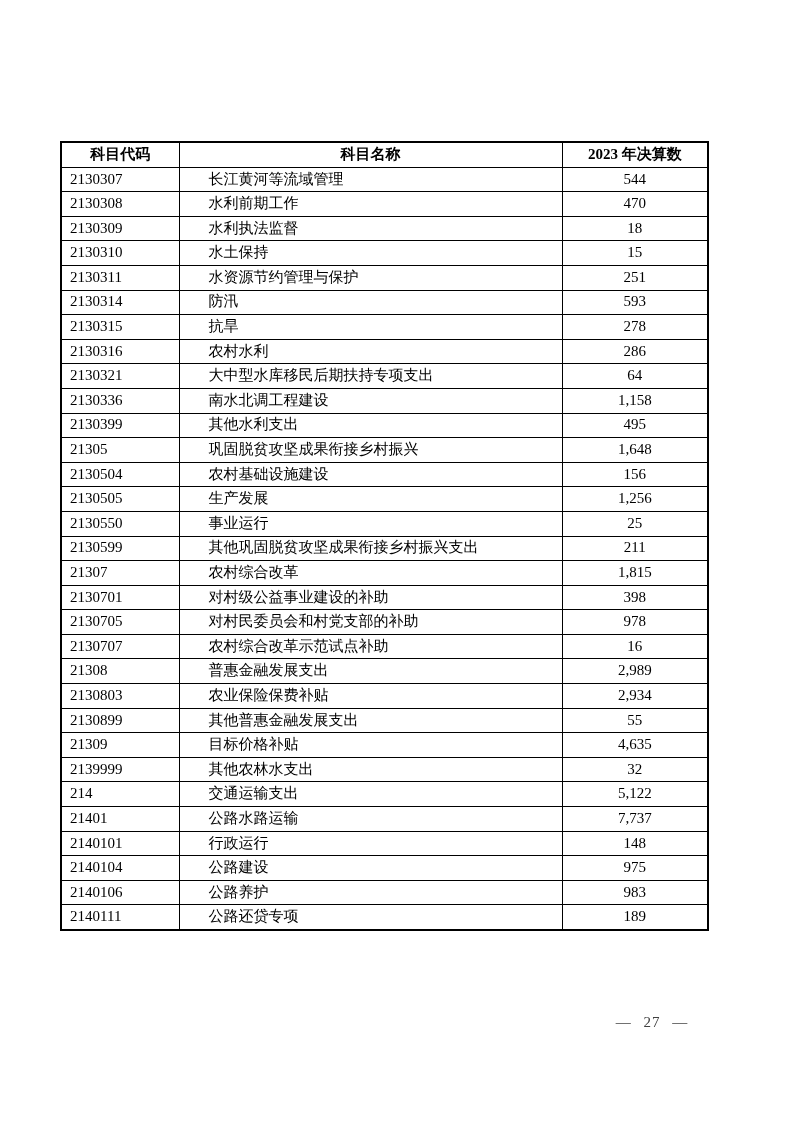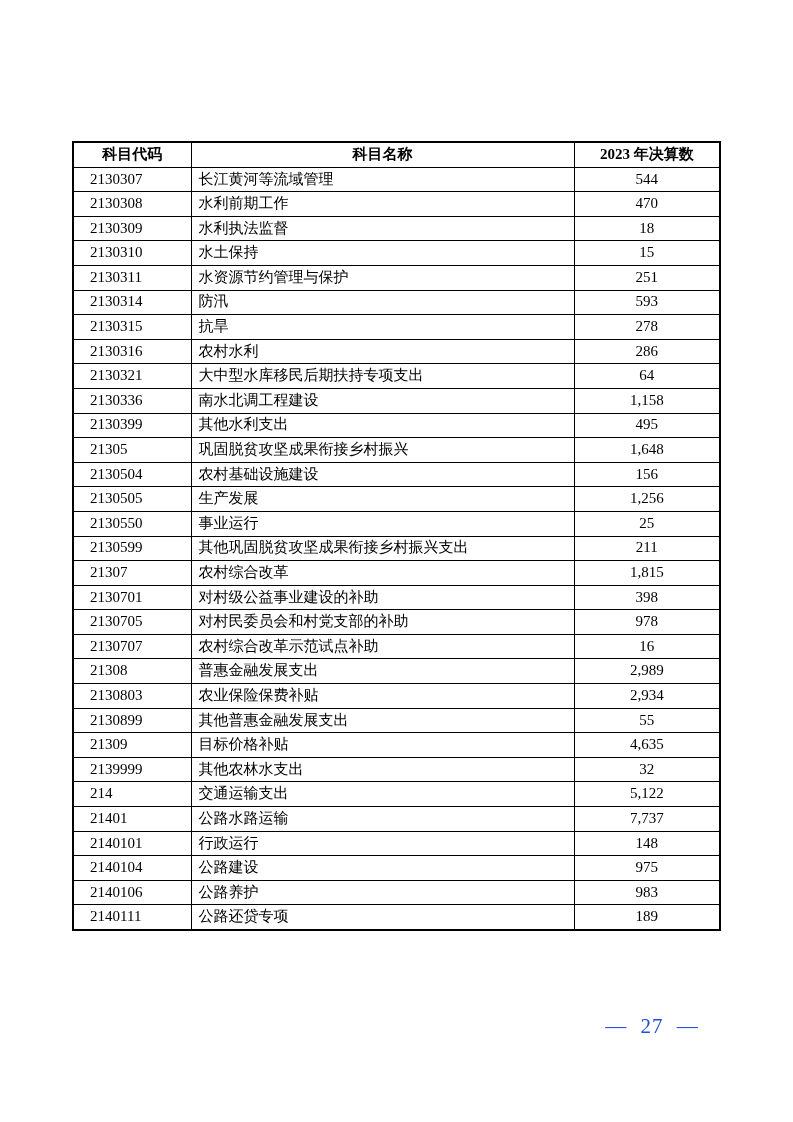--- a/index.html
+++ b/index.html
@@ -8,52 +8,52 @@
     width: 793px;
     height: 1122px;
     margin: 0 auto;
     background: #ffffff;
     font-family: "Liberation Serif", "DejaVu Serif", serif;
     color: #000000;
     overflow: hidden;
   }
   .budget-table {
     position: absolute;
-    left: 72px;
+    left: 60px;
     top: 141px;
     width: 647px;
     border-collapse: collapse;
     table-layout: fixed;
     border: 2px solid #000000;
   }
   .budget-table th, .budget-table td {
     border: 1px solid #000000;
     height: 23.6px;
     padding: 0;
     font-size: 15px;
     line-height: 1.05;
     vertical-align: middle;
     overflow: hidden;
     white-space: nowrap;
   }
   .budget-table th {
     font-weight: bold;
     text-align: center;
   }
-  td.cell-code { text-align: left; padding-left: 16px; }
-  td.cell-name { text-align: left; padding-left: 7px; }
+  td.cell-code { text-align: left; padding-left: 8px; }
+  td.cell-name { text-align: left; padding-left: 29px; }
   td.cell-value { text-align: center; }
   .page-number {
     position: absolute;
     top: 1014px;
     left: 572px;
     width: 160px;
     text-align: center;
-    font-size: 21px;
-    color: #1d4ed8;
+    font-size: 15px;
+    color: #404040;
     word-spacing: 7px;
     letter-spacing: 1px;
   }
 </style>
 </head>
 <body>
 
 <div class="page">
 
   <table class="budget-table">

